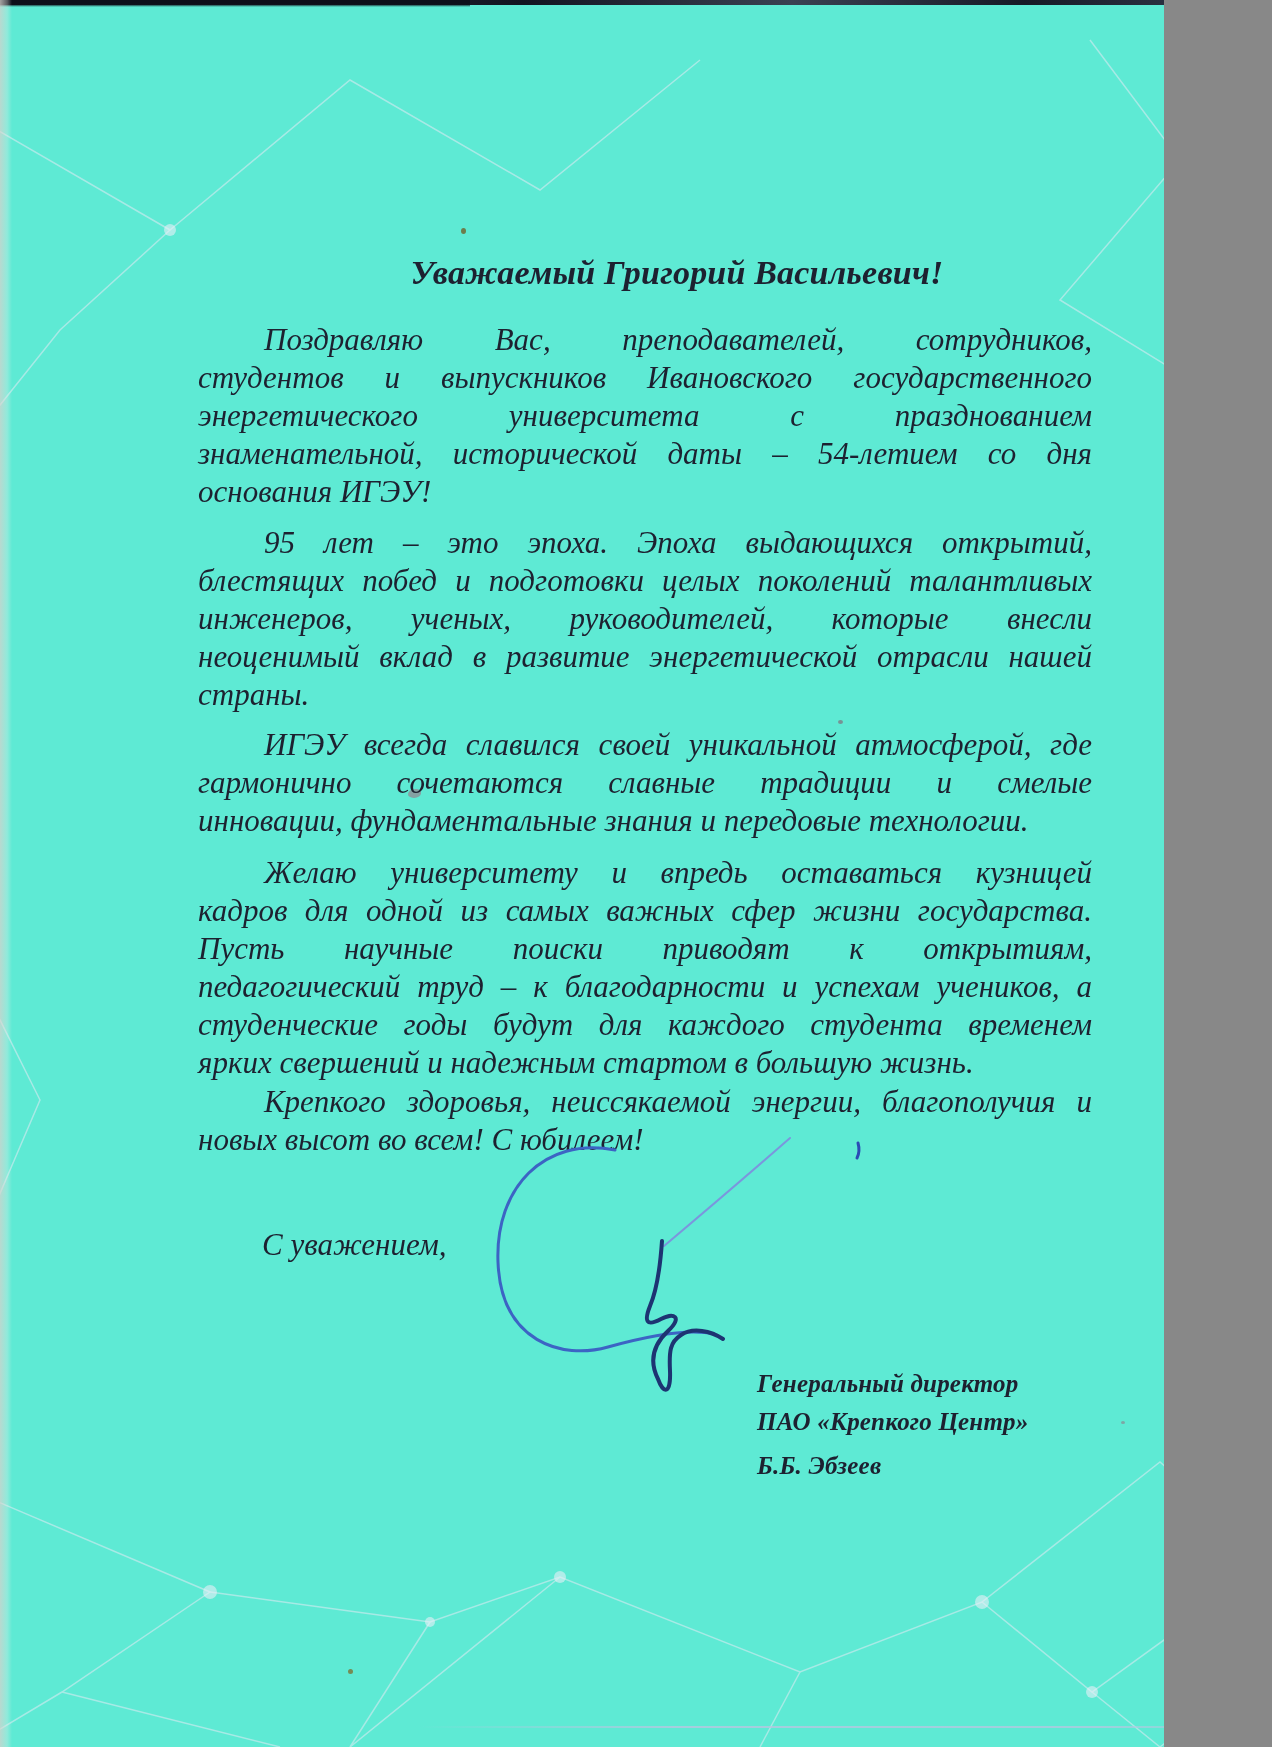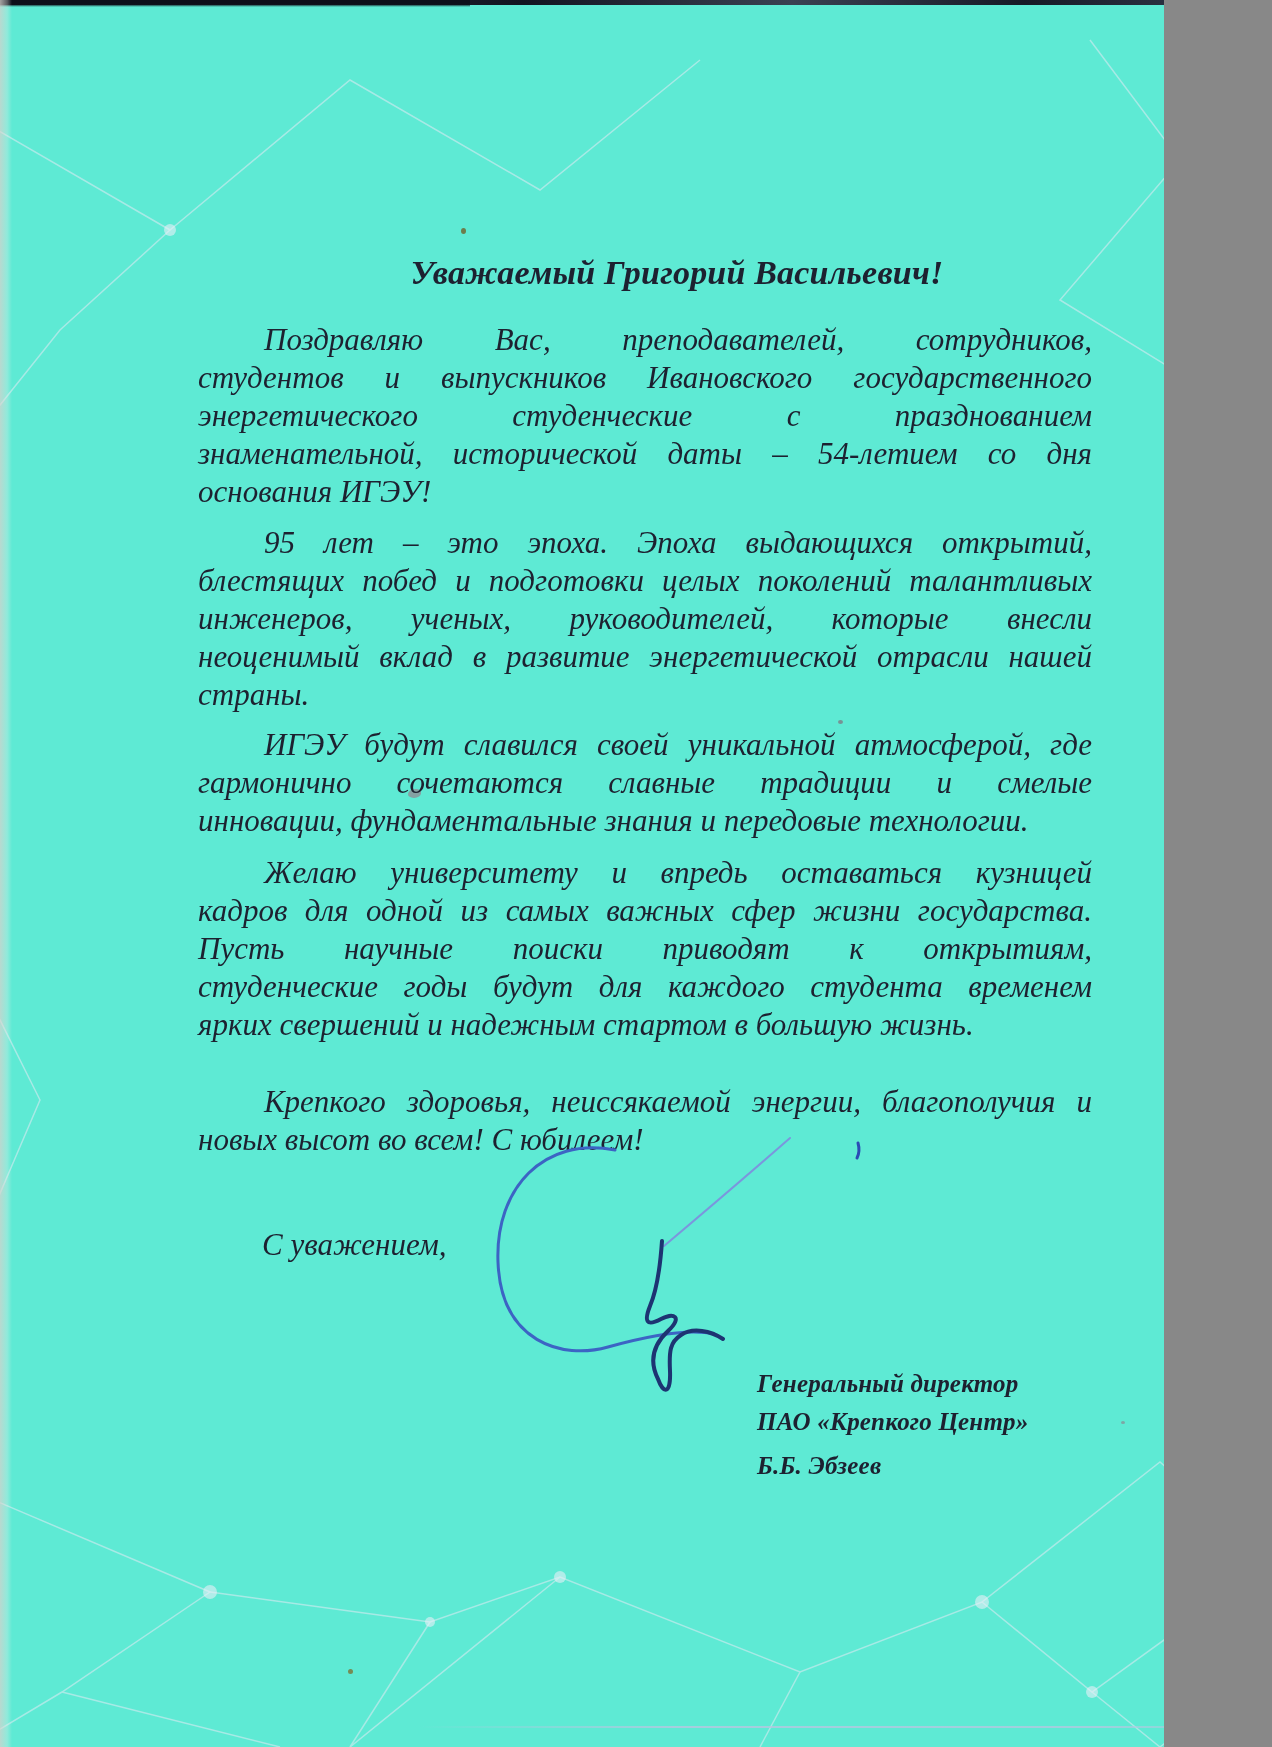--- a/index.html
+++ b/index.html
@@ -99,43 +99,44 @@
   <div class="speck" style="left:1168px;top:1607px;width:5px;height:8px;background:#23242c;opacity:.9;border-radius:30%;"></div>
   <div class="speck" style="left:1170px;top:1720px;width:4px;height:4px;background:#2a2b33;opacity:.85;"></div>
   <div class="speck" style="left:348px;top:1669px;width:5px;height:5px;background:#7c7434;opacity:.8;"></div>
   <div class="speck" style="left:1121px;top:1421px;width:4px;height:3px;background:#8a8a92;opacity:.7;"></div>
 
   <div class="salutation">Уважаемый Григорий Васильевич!</div>
 
   <div class="para" style="top:321px;">
     <div class="jl indent">Поздравляю Вас, преподавателей, сотрудников,</div>
     <div class="jl">студентов и выпускников Ивановского государственного</div>
-    <div class="jl">энергетического студенческие с празднованием</div>
+    <div class="jl">энергетического университета с празднованием</div>
     <div class="jl">знаменательной, исторической даты – 54-летием со дня</div>
     <div class="ll">основания ИГЭУ!</div>
   </div>
 
   <div class="para" style="top:524px;">
     <div class="jl indent">95 лет – это эпоха. Эпоха выдающихся открытий,</div>
     <div class="jl">блестящих побед и подготовки целых поколений талантливых</div>
     <div class="jl">инженеров, ученых, руководителей, которые внесли</div>
     <div class="jl">неоценимый вклад в развитие энергетической отрасли нашей</div>
     <div class="ll">страны.</div>
   </div>
 
   <div class="para" style="top:726px;">
-    <div class="jl indent">ИГЭУ будут славился своей уникальной атмосферой, где</div>
+    <div class="jl indent">ИГЭУ всегда славился своей уникальной атмосферой, где</div>
     <div class="jl">гармонично сочетаются славные традиции и смелые</div>
     <div class="ll">инновации, фундаментальные знания и передовые технологии.</div>
   </div>
 
   <div class="para" style="top:854px;">
     <div class="jl indent">Желаю университету и впредь оставаться кузницей</div>
     <div class="jl">кадров для одной из самых важных сфер жизни государства.</div>
     <div class="jl">Пусть научные поиски приводят к открытиям,</div>
+    <div class="jl">педагогический труд – к благодарности и успехам учеников, а</div>
     <div class="jl">студенческие годы будут для каждого студента временем</div>
     <div class="ll">ярких свершений и надежным стартом в большую жизнь.</div>
   </div>
 
   <div class="para" style="top:1083px;">
     <div class="jl indent">Крепкого здоровья, неиссякаемой энергии, благополучия и</div>
     <div class="ll">новых высот во всем! С юбилеем!</div>
   </div>
 
   <div class="closing">С уважением,</div>

